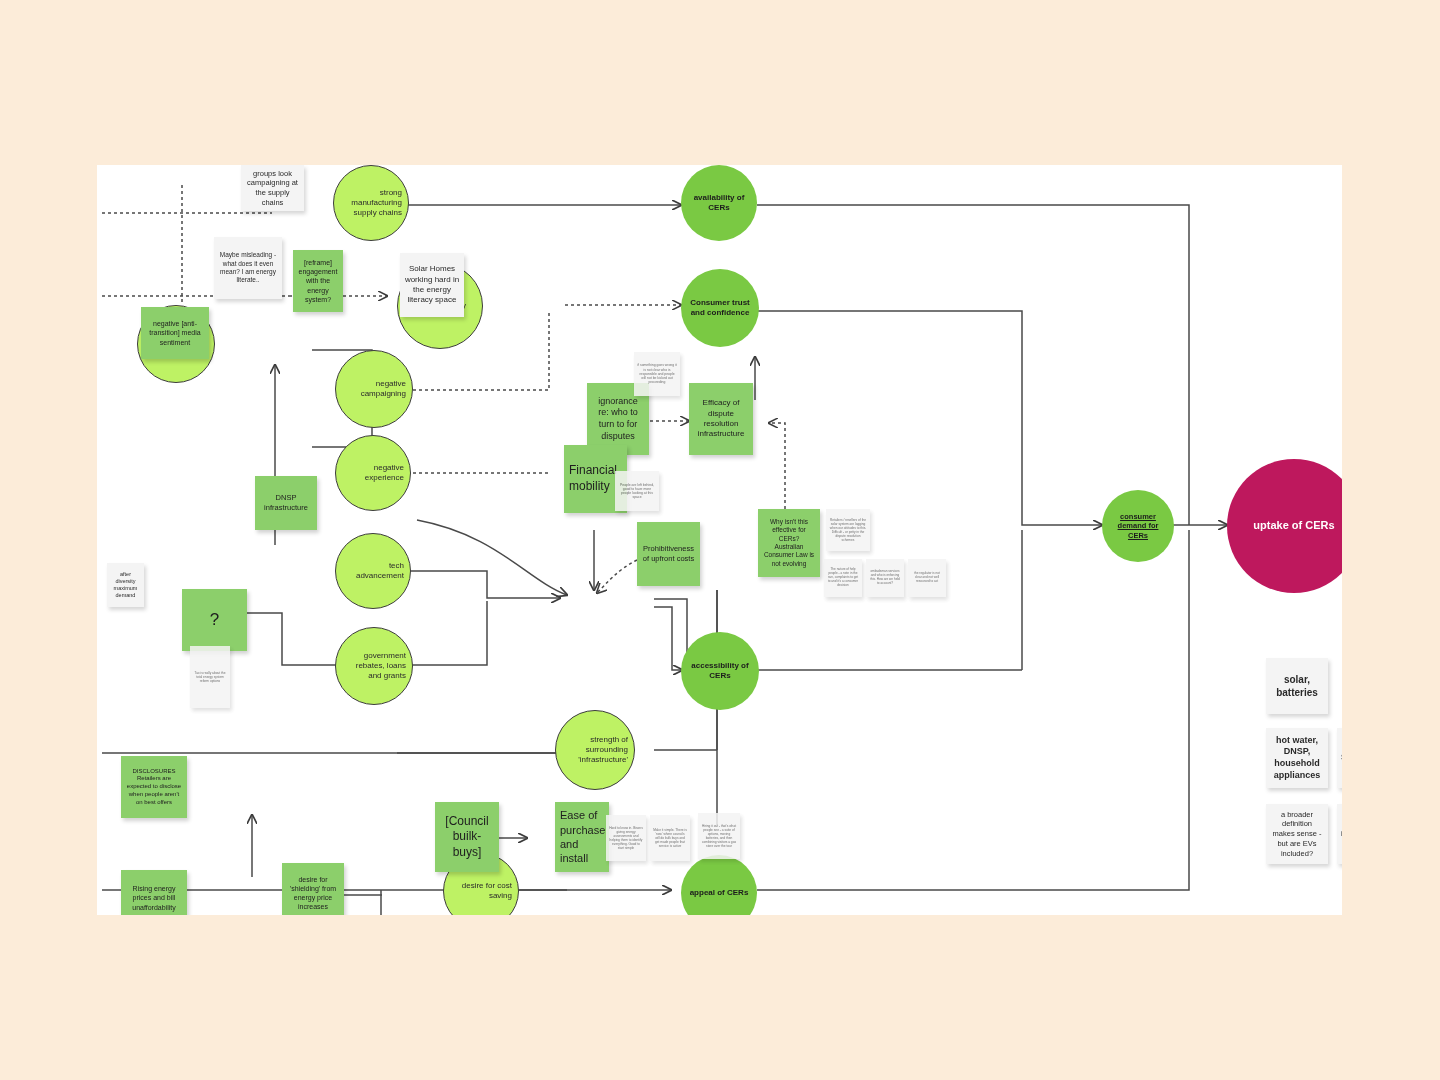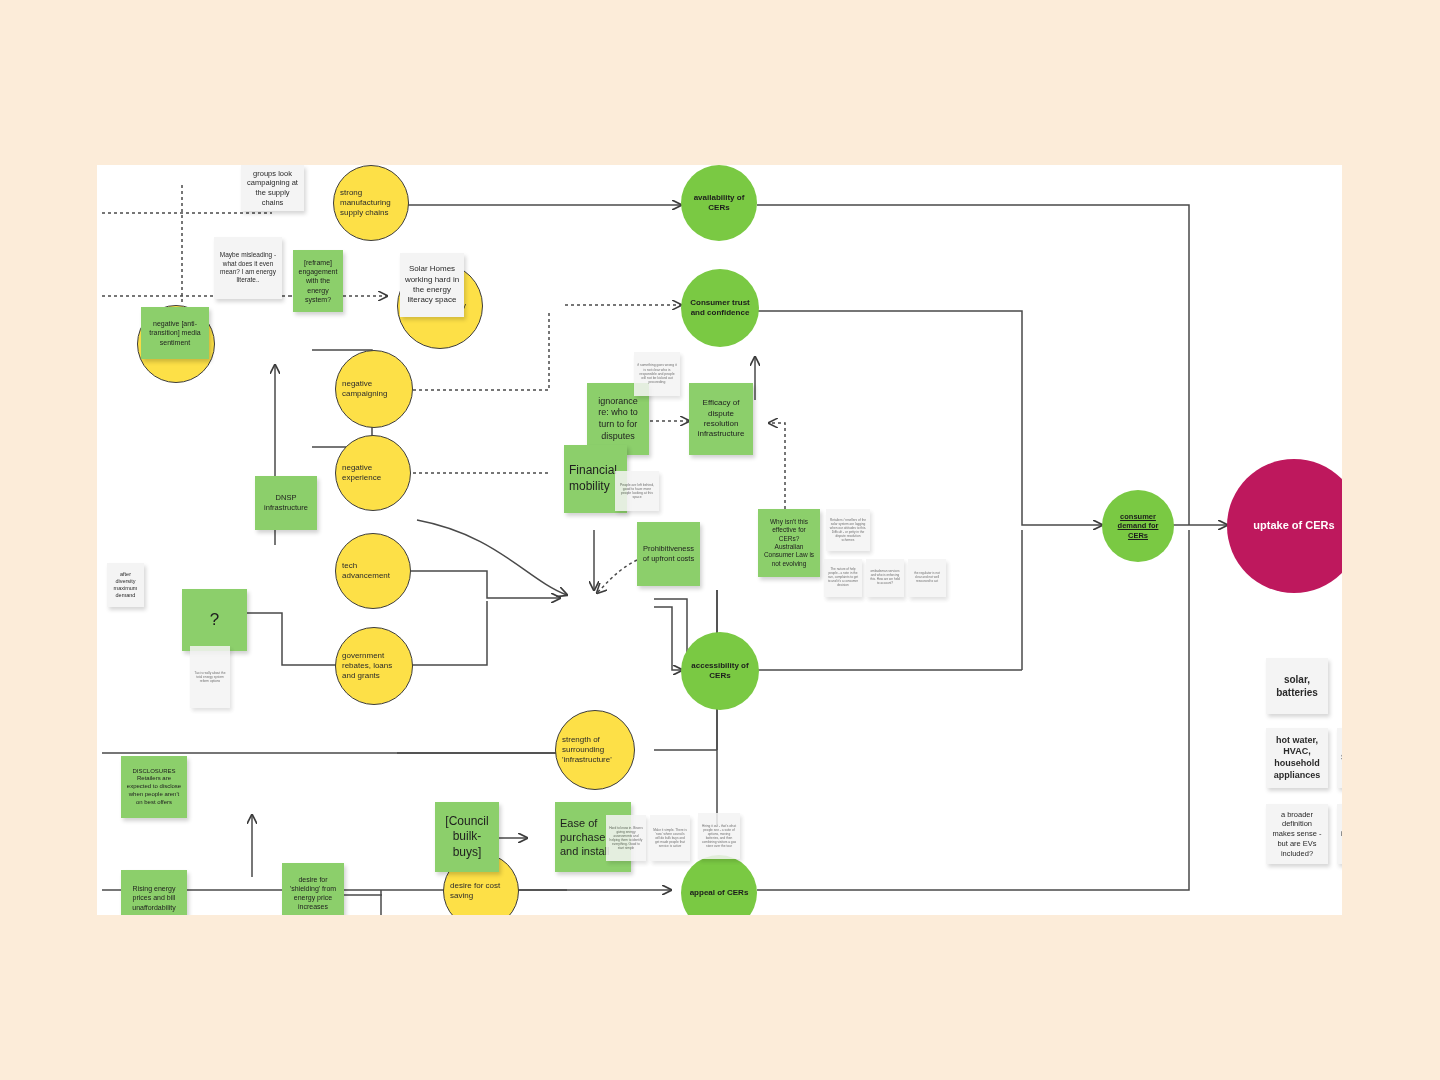--- a/index.html
+++ b/index.html
@@ -20,23 +20,23 @@
     overflow:hidden;
   }
   #svg-layer{position:absolute;left:0;top:0;width:1245px;height:750px;}
 
   
   .node{position:absolute;box-sizing:border-box;}
 
   .circ{
     border:1.6px solid #3c3c3c;
     border-radius:50%;
-    background:#fde047;
-    display:flex;align-items:center;justify-content:center;
-    text-align:left;
+    background:#bef264;
+    display:flex;align-items:center;justify-content:center;
+    text-align:right;
     color:#2b2b2b;
     line-height:1.25;
   }
   .gcirc{
     border-radius:50%;
     background:#7ac943;
     display:flex;align-items:center;justify-content:center;
     text-align:center;
     color:#1c1c1c;font-weight:bold;
     line-height:1.25;
@@ -282,21 +282,21 @@
     </div>
 
     <div class="node sticky" style="left:185px;top:698px;width:62px;height:60px;font-size:7px;">
       <span>desire for 'shielding' from energy price increases</span>
     </div>
 
     <div class="node sticky" style="left:338px;top:637px;width:64px;height:70px;font-size:12px;">
       <span>[Council builk-buys]</span>
     </div>
 
-    <div class="node sticky" style="left:458px;top:637px;width:76px;height:70px;font-size:11px;justify-content:flex-start;text-align:left;">
+    <div class="node sticky" style="left:458px;top:637px;width:54px;height:70px;font-size:11px;justify-content:flex-start;text-align:left;">
       <span>Ease of purchase and install</span>
     </div>
 
     <div class="node paper" style="left:144px;top:0px;width:63px;height:46px;font-size:7.5px;">
       <span>groups look campaigning at the supply chains</span>
     </div>
 
     <div class="node paper" style="left:117px;top:72px;width:68px;height:62px;font-size:6.5px;">
       <span>Maybe misleading - what does it even mean? I am energy literate..</span>
     </div>
@@ -307,21 +307,21 @@
 
     <div class="node paper" style="left:10px;top:398px;width:37px;height:44px;font-size:5.5px;">
       <span>after diversity maximum demand</span>
     </div>
 
     <div class="node paper bold" style="left:1169px;top:493px;width:62px;height:56px;font-size:10px;">
       <span>solar, batteries</span>
     </div>
 
     <div class="node paper bold" style="left:1169px;top:563px;width:62px;height:60px;font-size:9px;">
-      <span>hot water, HVAC, household appliances</span>
+      <span>hot water, DNSP, household appliances</span>
     </div>
 
     <div class="node paper" style="left:1169px;top:639px;width:62px;height:60px;font-size:7.5px;">
       <span>a broader definition makes sense - but are EVs included?</span>
     </div>
 
     <div class="node paper bold" style="left:1240px;top:563px;width:62px;height:60px;font-size:9px;justify-content:flex-start;">
       <span>S</span>
     </div>
 

